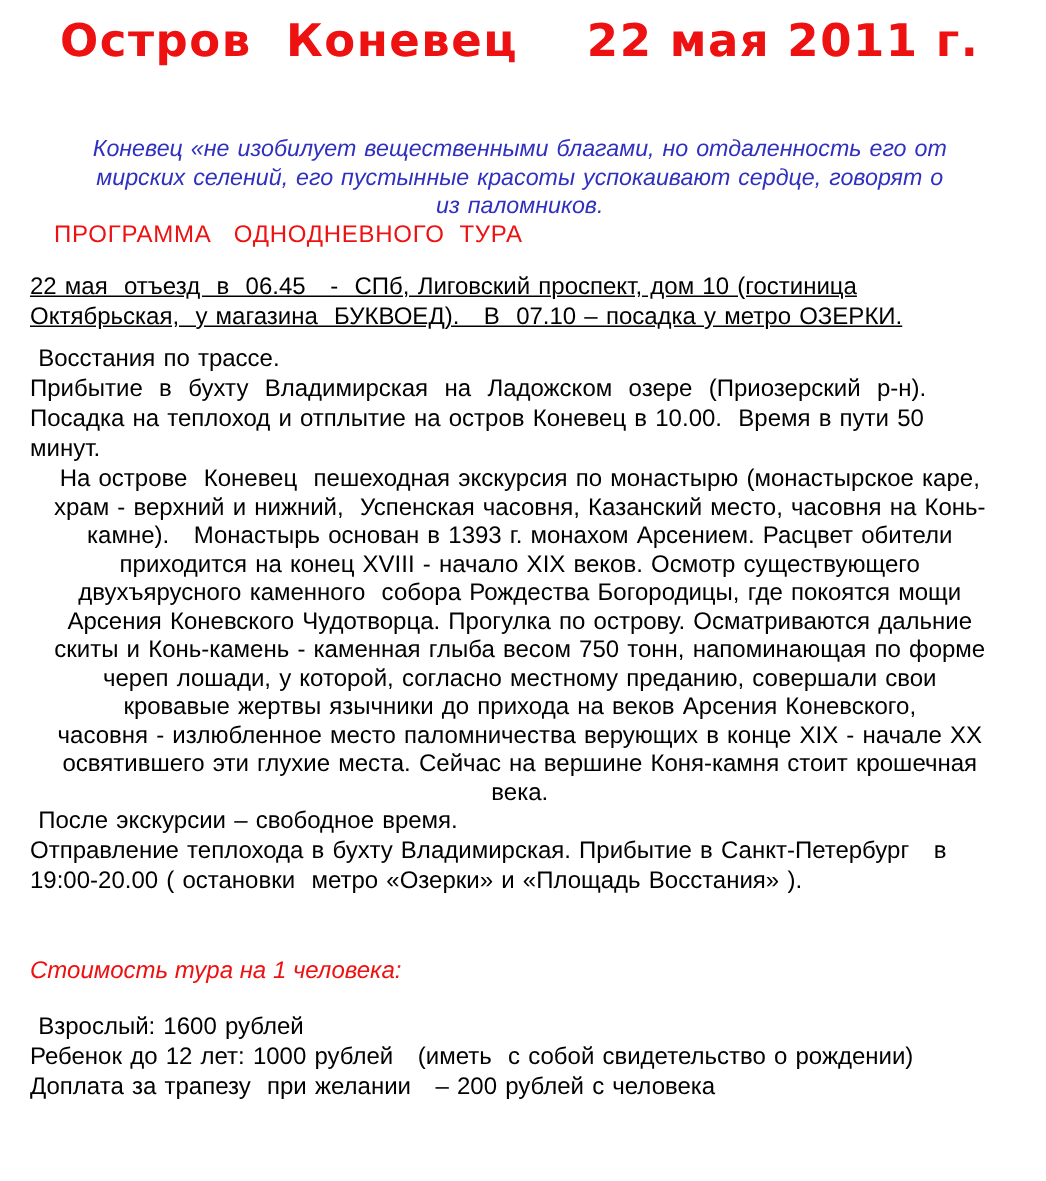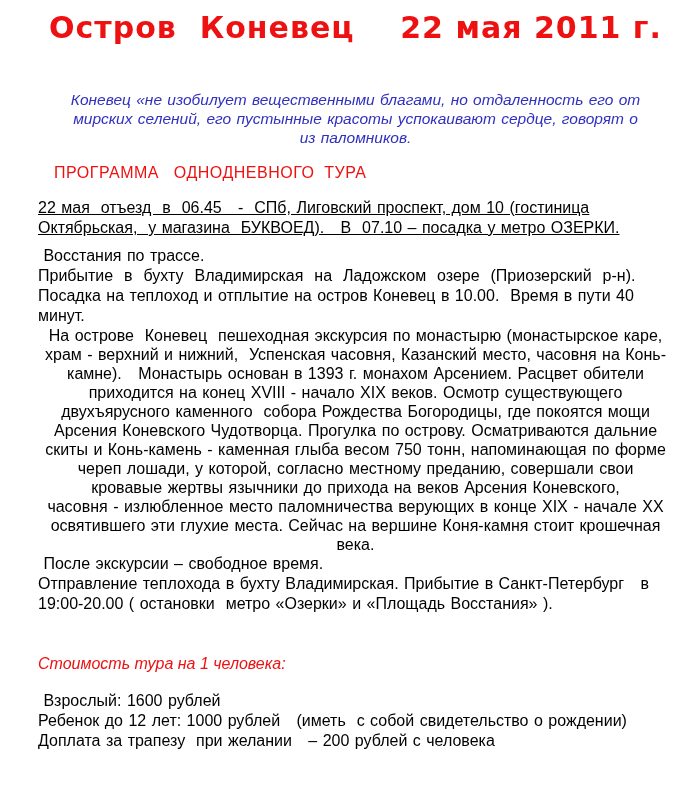--- a/index.html
+++ b/index.html
@@ -5,21 +5,21 @@
   html, body {
     margin: 0;
     padding: 0;
     background: #ffffff;
   }
   .page {
     position: relative;
     width: 697px;
     height: 787px;
     box-sizing: border-box;
-    padding: 10px 24px 0 38px;
+    padding: 10px 24px 0 20px;
     background: var(--page-bg, #ffffff);
     font-family: "Liberation Sans", sans-serif;
     font-size: 16px;
     line-height: 20px;
     color: var(--text-black, #000000);
     overflow: hidden;
     border-radius: 30px;
   }
   .doc-title {
     margin: 0;
@@ -34,21 +34,20 @@
   }
   .quote {
     margin-top: 44px;
     text-align: center;
     font-style: italic;
     font-size: 15.5px;
     line-height: 19px;
     color: var(--quote-blue, #3030c0);
   }
   .program-heading {
-    margin-top: 16px;
     margin-left: 16px;
     color: var(--accent-red, #ee1111);
     font-size: 16px;
     line-height: 20px;
     white-space: pre;
     letter-spacing: 0.5px;
   }
   .para { margin: 0; }
   .para.left   { text-align: left; }
   .para.center { text-align: center; }
@@ -88,21 +87,21 @@
   <div class="program-heading">ПРОГРАММА   ОДНОДНЕВНОГО  ТУРА</div>
 
   <div class="para left mt-departure">
       <div class="line">22 мая  отъезд  в  06.45   -  СПб, Лиговский проспект, дом 10 (гостиница</div>
       <div class="line">Октябрьская,  у магазина  БУКВОЕД).   В  07.10 – посадка у метро ОЗЕРКИ.</div>
     </div>
 
   <div class="para left mt-route">
       <div class="line"> Восстания по трассе.</div>
       <div class="line">Прибытие  в  бухту  Владимирская  на  Ладожском  озере  (Приозерский  р-н).</div>
-      <div class="line">Посадка на теплоход и отплытие на остров Коневец в 10.00.  Время в пути 40</div>
+      <div class="line">Посадка на теплоход и отплытие на остров Коневец в 10.00.  Время в пути 50</div>
       <div class="line">минут.</div>
     </div>
 
   <div class="para center island mt-island">
       <div class="line">На острове  Коневец  пешеходная экскурсия по монастырю (монастырское каре,</div>
       <div class="line">храм - верхний и нижний,  Успенская часовня, Казанский место, часовня на Конь-</div>
       <div class="line">камне).   Монастырь основан в 1393 г. монахом Арсением. Расцвет обители</div>
       <div class="line">приходится на конец XVIII - начало XIX веков. Осмотр существующего</div>
       <div class="line">двухъярусного каменного  собора Рождества Богородицы, где покоятся мощи</div>
       <div class="line">Арсения Коневского Чудотворца. Прогулка по острову. Осматриваются дальние</div>

